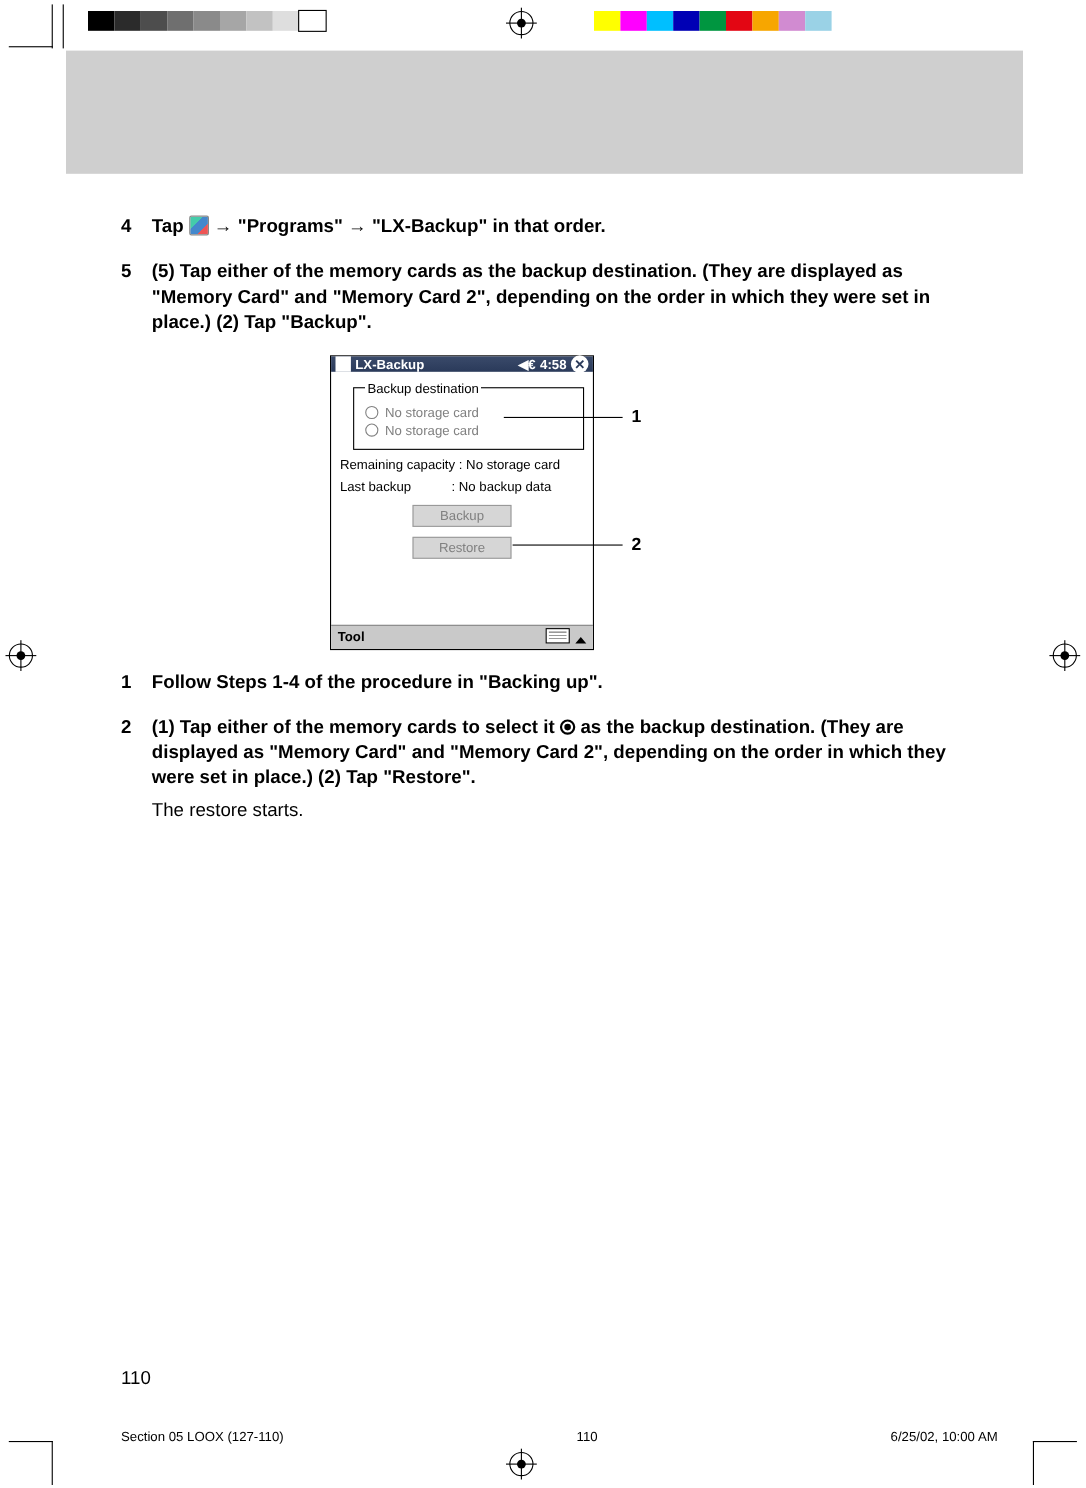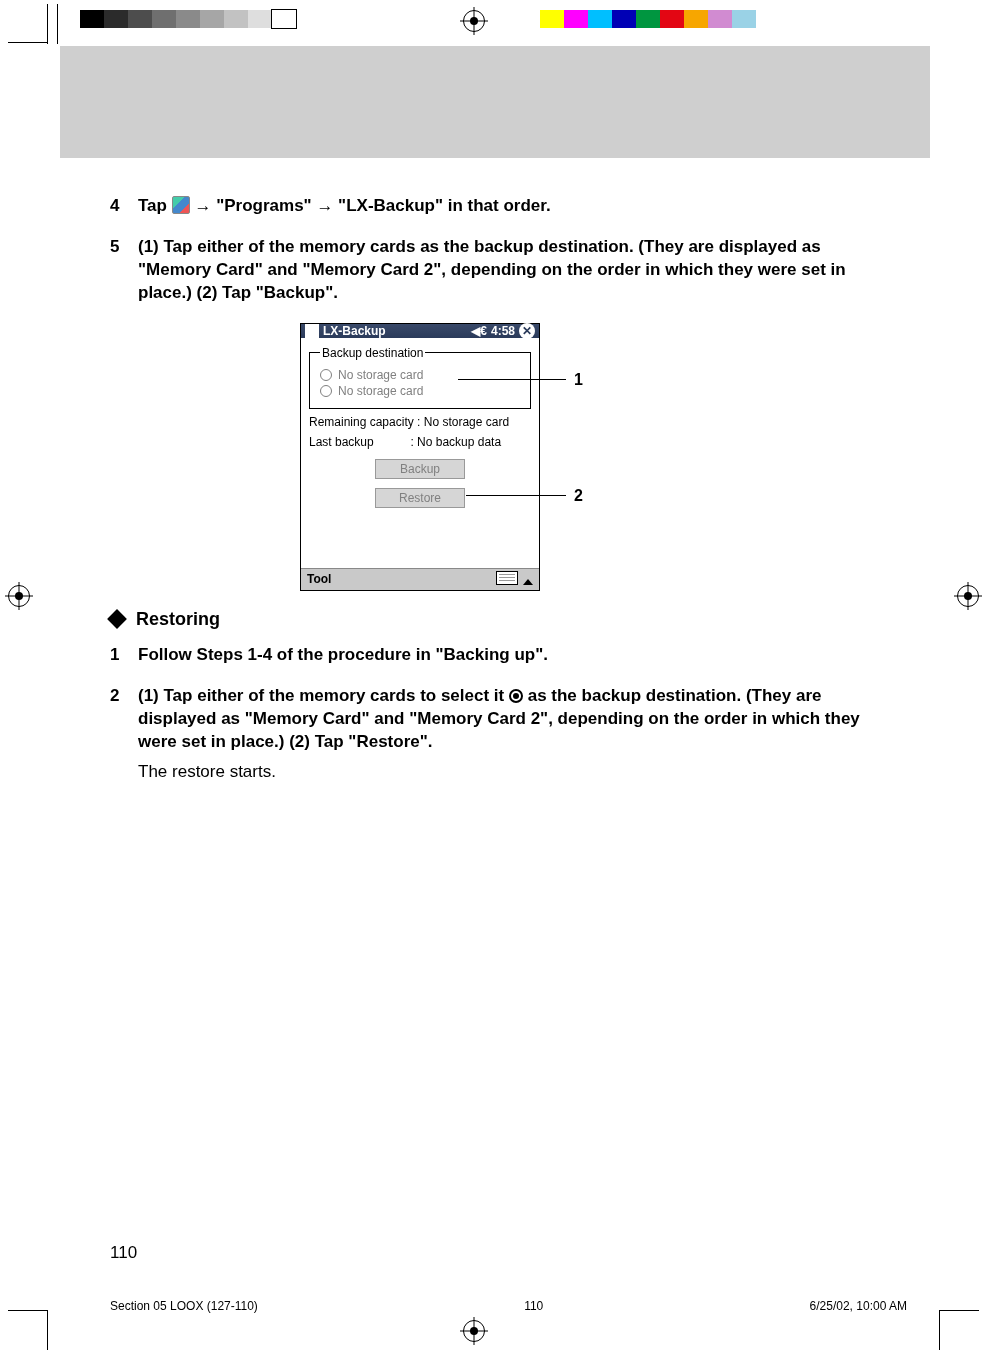--- a/index.html
+++ b/index.html
@@ -97,21 +97,21 @@
     width:14px; height:14px; background:#fff; display:inline-block;
   }
   .shot .titlebar .right { display:flex; align-items:center; gap:4px; }
   .shot .titlebar .close {
     width:16px; height:16px; border-radius:50%; background:#fff; color:#2a3a5a;
     display:flex; align-items:center; justify-content:center; font-weight:bold; font-size:12px;
   }
   .shot .body { padding: 8px; position: relative; min-height: 230px; }
   .shot fieldset {
     border: 1px solid #000;
-    margin: 0 0 6px 0;
+    margin: 0 0 6px 12px;
     padding: 6px 10px 8px 10px;
   }
   .shot fieldset legend { font-size:12px; padding: 0 2px; }
   .shot .opt { display:flex; align-items:center; gap:6px; color:#808080; margin:2px 0; }
   .shot .opt .rb {
     width:12px; height:12px; border:1px solid #808080; border-radius:50%; display:inline-block;
   }
   .shot .line { color:#000; margin:6px 0; font-size:12px; }
   .shot .btns { margin-top: 10px; display:flex; flex-direction:column; align-items:center; gap:9px; }
   .shot .btn {
@@ -216,21 +216,21 @@
       <span class="start-icon"></span>
       <span class="arrow"> </span><span class="arrow">→</span>
       <span> </span><span>"Programs"</span>
       <span class="arrow"> </span><span class="arrow">→</span>
       <span> </span><span>"LX-Backup" in that order.</span>
     </div>
   </div>
 
   <div class="step">
     <div class="num">5</div>
-    <div class="txt">(1) Tap either of the memory cards as the backup destination. (They are displayed as "Memory Card" and "Memory Card 2", depending on the order in which they were set in place.) (2) Tap "Backup".</div>
+    <div class="txt">(5) Tap either of the memory cards as the backup destination. (They are displayed as "Memory Card" and "Memory Card 2", depending on the order in which they were set in place.) (2) Tap "Backup".</div>
   </div>
 
   <div class="shot-wrap">
     <div class="shot">
       <div class="titlebar">
         <div class="left">
           <span class="win"></span>
           <span>LX-Backup</span>
         </div>
         <div class="right">
@@ -267,24 +267,20 @@
       </div>
     </div>
 
     <div class="leader" style="left:158px; top:56px; width:108px;"></div>
     <div class="callnum" style="left:274px; top:48px;">1</div>
     <div class="leader" style="left:166px; top:172px; width:100px;"></div>
     <div class="callnum" style="left:274px; top:164px;">2</div>
   </div>
 
 
-  <div class="subhead">
-    <div class="diamond"></div>
-    <div class="label">Restoring</div>
-  </div>
 
   <div class="step">
     <div class="num">1</div>
     <div class="txt">Follow Steps 1-4 of the procedure in "Backing up".</div>
   </div>
 
   <div class="step" style="margin-bottom:6px;">
     <div class="num">2</div>
     <div class="txt">
       <span>(1) Tap either of the memory cards to select it </span>

